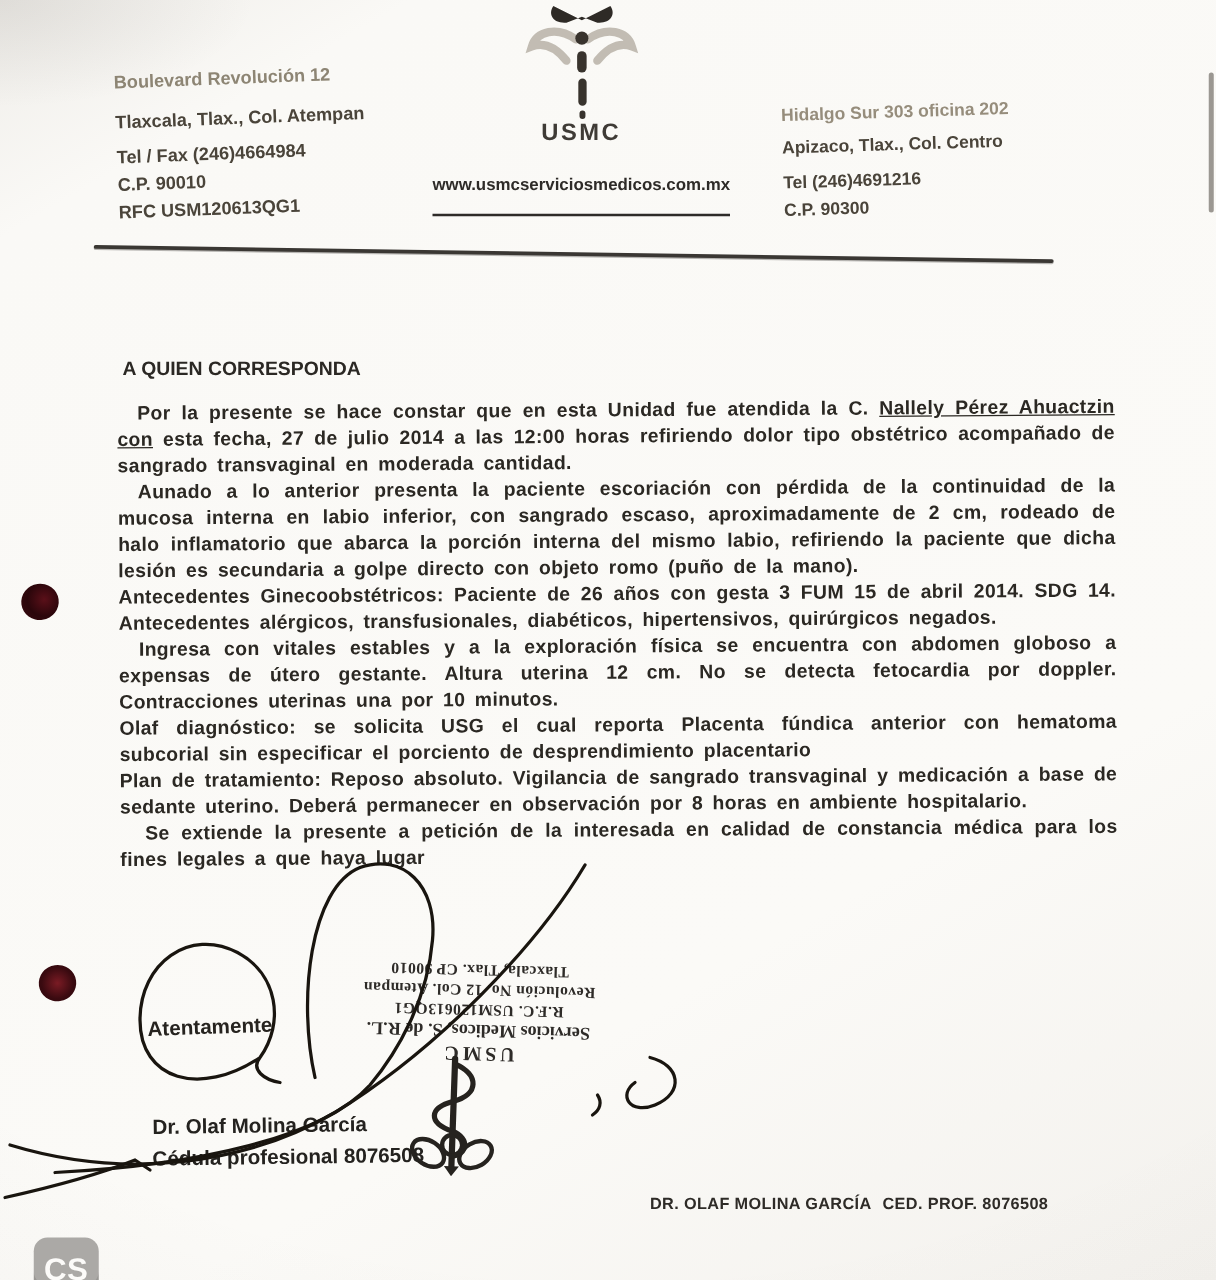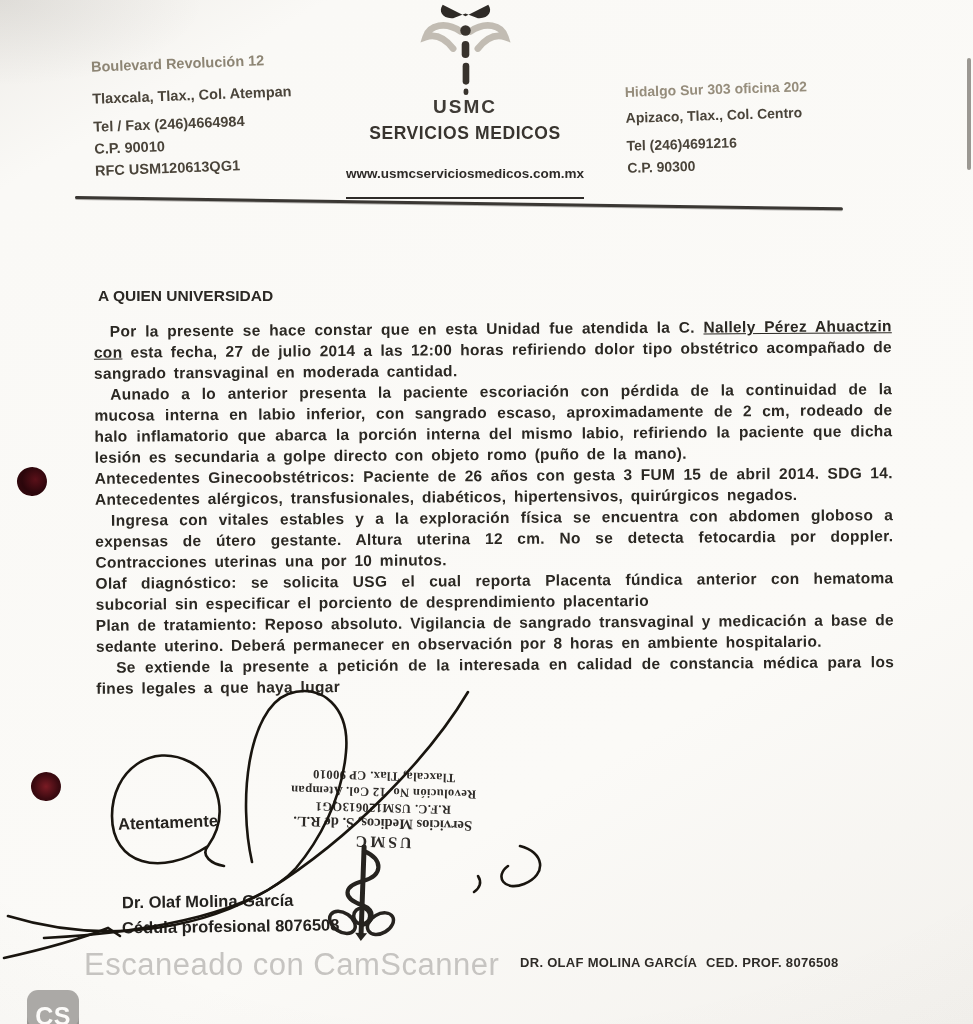--- a/index.html
+++ b/index.html
@@ -74,35 +74,34 @@
     <path d="M50 31 C34 20 17 24 13 37 C24 33 34 39 42 49" stroke="#b7b1a7" stroke-width="7" fill="none" stroke-linecap="round" opacity="0.85"></path>
     <path d="M60 31 C76 20 93 24 97 37 C86 33 76 39 68 49" stroke="#b7b1a7" stroke-width="7" fill="none" stroke-linecap="round" opacity="0.85"></path>
     <circle cx="55" cy="30" r="5.5" fill="#38332d"></circle>
     <rect x="51" y="41" width="8" height="18" rx="4" fill="#38332d"></rect>
     <rect x="52" y="64" width="7" height="23" rx="3.5" fill="#38332d"></rect>
     <rect x="53" y="91" width="5" height="7" rx="2.5" fill="#38332d"></rect>
   </svg>
 
   <div class="abs hdr-center">
     <div class="org">USMC</div>
-    <div class="org-sub">SERVICIOS MEDICOS</div>
     <div><span class="website">www.usmcserviciosmedicos.com.mx</span></div>
   </div>
 
   <div class="abs hdr-right">
     <div class="faded">Hidalgo Sur 303 oficina 202</div>
     <div class="l2">Apizaco, Tlax.,  Col. Centro</div>
     <div>Tel (246)4691216</div>
     <div>C.P. 90300</div>
   </div>
 
   <div class="abs rule"></div>
   <div class="abs edge-bar"></div>
 
-  <div class="abs salutation">A QUIEN UNIVERSIDAD</div>
+  <div class="abs salutation">A QUIEN CORRESPONDA</div>
 
   <div class="abs body">
     <p class="ind"><span>Por la presente se hace constar que en esta Unidad fue atendida la C. </span><span class="pname">Nallely Pérez Ahuactzin   con</span><span> esta fecha, 27 de julio 2014 a las 12:00 horas refiriendo dolor tipo obstétrico acompañado de sangrado transvaginal en moderada cantidad.</span></p>
     <p class="ind">Aunado a lo anterior presenta la paciente escoriación con pérdida de la continuidad de la mucosa interna en labio inferior, con sangrado escaso, aproximadamente de 2 cm, rodeado de halo inflamatorio que abarca la porción interna del mismo labio, refiriendo la paciente que dicha lesión es secundaria a golpe directo con objeto romo (puño de la mano).</p>
     <p>Antecedentes Ginecoobstétricos: Paciente de 26 años con gesta 3 FUM 15 de abril 2014. SDG 14. Antecedentes alérgicos, transfusionales, diabéticos, hipertensivos, quirúrgicos negados.</p>
     <p class="ind">Ingresa con vitales estables y a la exploración física se encuentra con abdomen globoso a expensas de útero gestante. Altura uterina 12 cm. No se detecta fetocardia por doppler. Contracciones uterinas una por 10 minutos.</p>
     <p><span class="plabel">Olaf diagnóstico</span><span>: se solicita USG  el cual reporta Placenta fúndica anterior con hematoma subcorial sin especificar el porciento de desprendimiento placentario</span></p>
     <p><span class="plabel">Plan de tratamiento:</span><span>  Reposo absoluto. Vigilancia de sangrado transvaginal y medicación a base de sedante uterino. Deberá permanecer en observación por 8 horas en ambiente hospitalario.</span></p>
     <p class="ind2">Se extiende la presente a petición de la interesada en calidad de constancia médica para los fines legales a que haya lugar</p>
   </div>
@@ -140,17 +139,16 @@
       <path d="M478 876 C482 882 480 888 474 892"></path>
     </g>
   </svg>
 
   <div class="abs punch punch1"></div>
   <div class="abs punch punch2"></div>
 
   <div class="abs cs-logo">
     <span>CS</span>
   </div>
-  <div class="abs watermark">Escaneado con CamScanner</div>
   <div class="abs f-doc">DR. OLAF MOLINA GARCÍA</div>
   <div class="abs f-ced">CED. PROF.  8076508</div>
 
 </div>
 
 </body></html>

